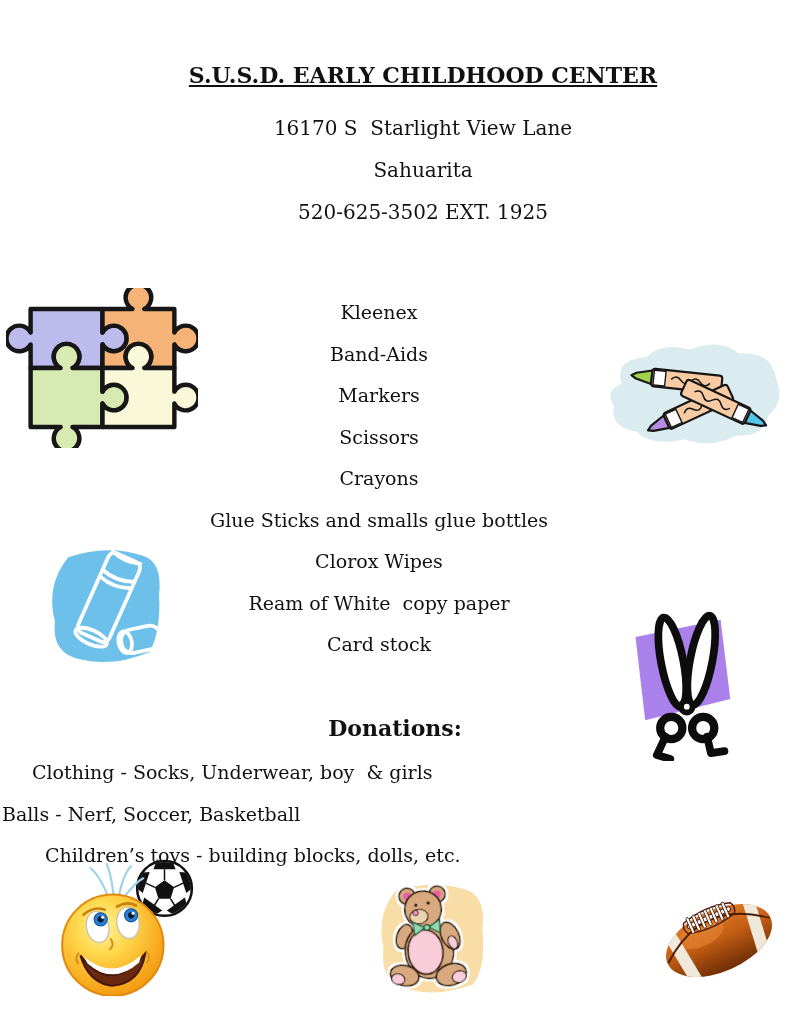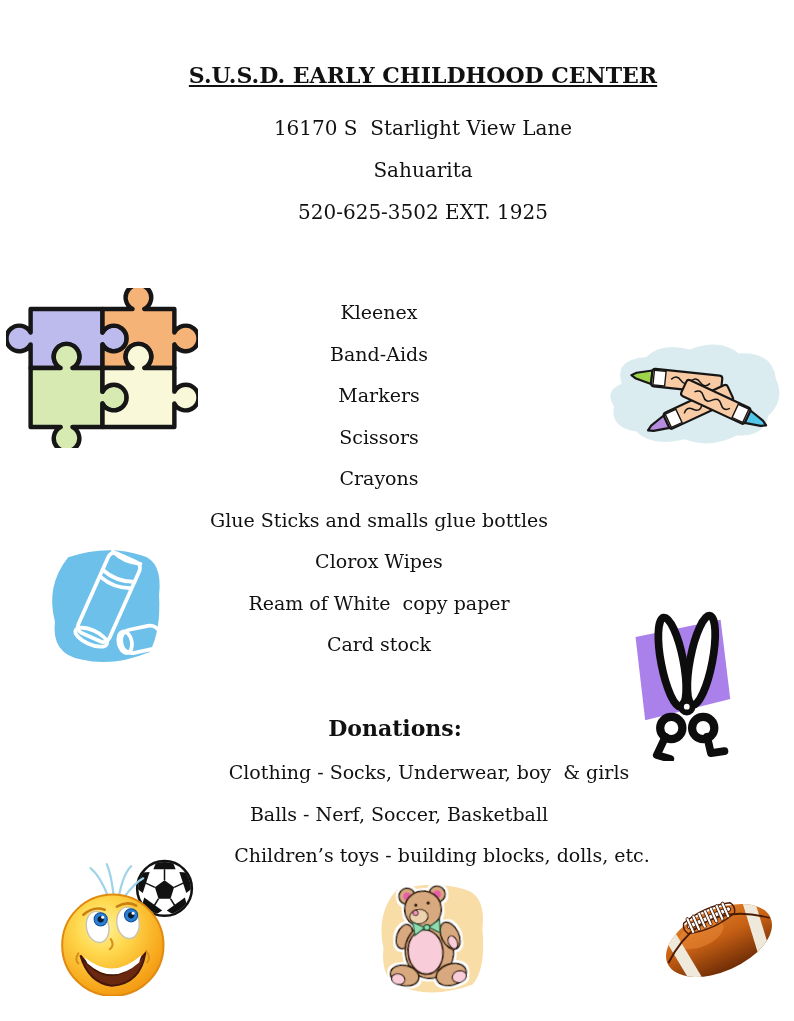--- a/index.html
+++ b/index.html
@@ -6,21 +6,21 @@
   .page{position:relative;width:794px;height:996px;background:#ffffff;overflow:hidden;
         font-family:"DejaVu Serif","Liberation Serif",serif;color:#111;}
   .txt{white-space:pre-wrap;}
   .header{position:absolute;left:0;right:0;top:57px;text-align:center;transform:translateX(26px);}
   .title{font-size:22px;font-weight:bold;text-decoration:underline;line-height:36px;margin-bottom:14px;}
   .addr{font-size:20px;line-height:42px;}
   .supplies{position:absolute;left:0;right:0;top:292px;text-align:center;transform:translateX(-18px);}
   .supply-item{font-size:19px;line-height:41.5px;}
   .donations-heading{position:absolute;left:0;right:0;top:711px;text-align:center;
         font-size:22px;font-weight:bold;line-height:34px;transform:translateX(-2px);}
-  .donation-items{position:absolute;left:0;right:0;top:752px;text-align:center;}
+  .donation-items{position:absolute;left:0;right:0;top:752px;text-align:left;}
   .donation-item{font-size:19px;line-height:41.5px;}
   .clip{position:absolute;}
 </style>
 </head>
 <body>
 
 <div class="page">
 
   <div class="header">
     <div class="title txt">S.U.S.D. EARLY CHILDHOOD CENTER</div>

